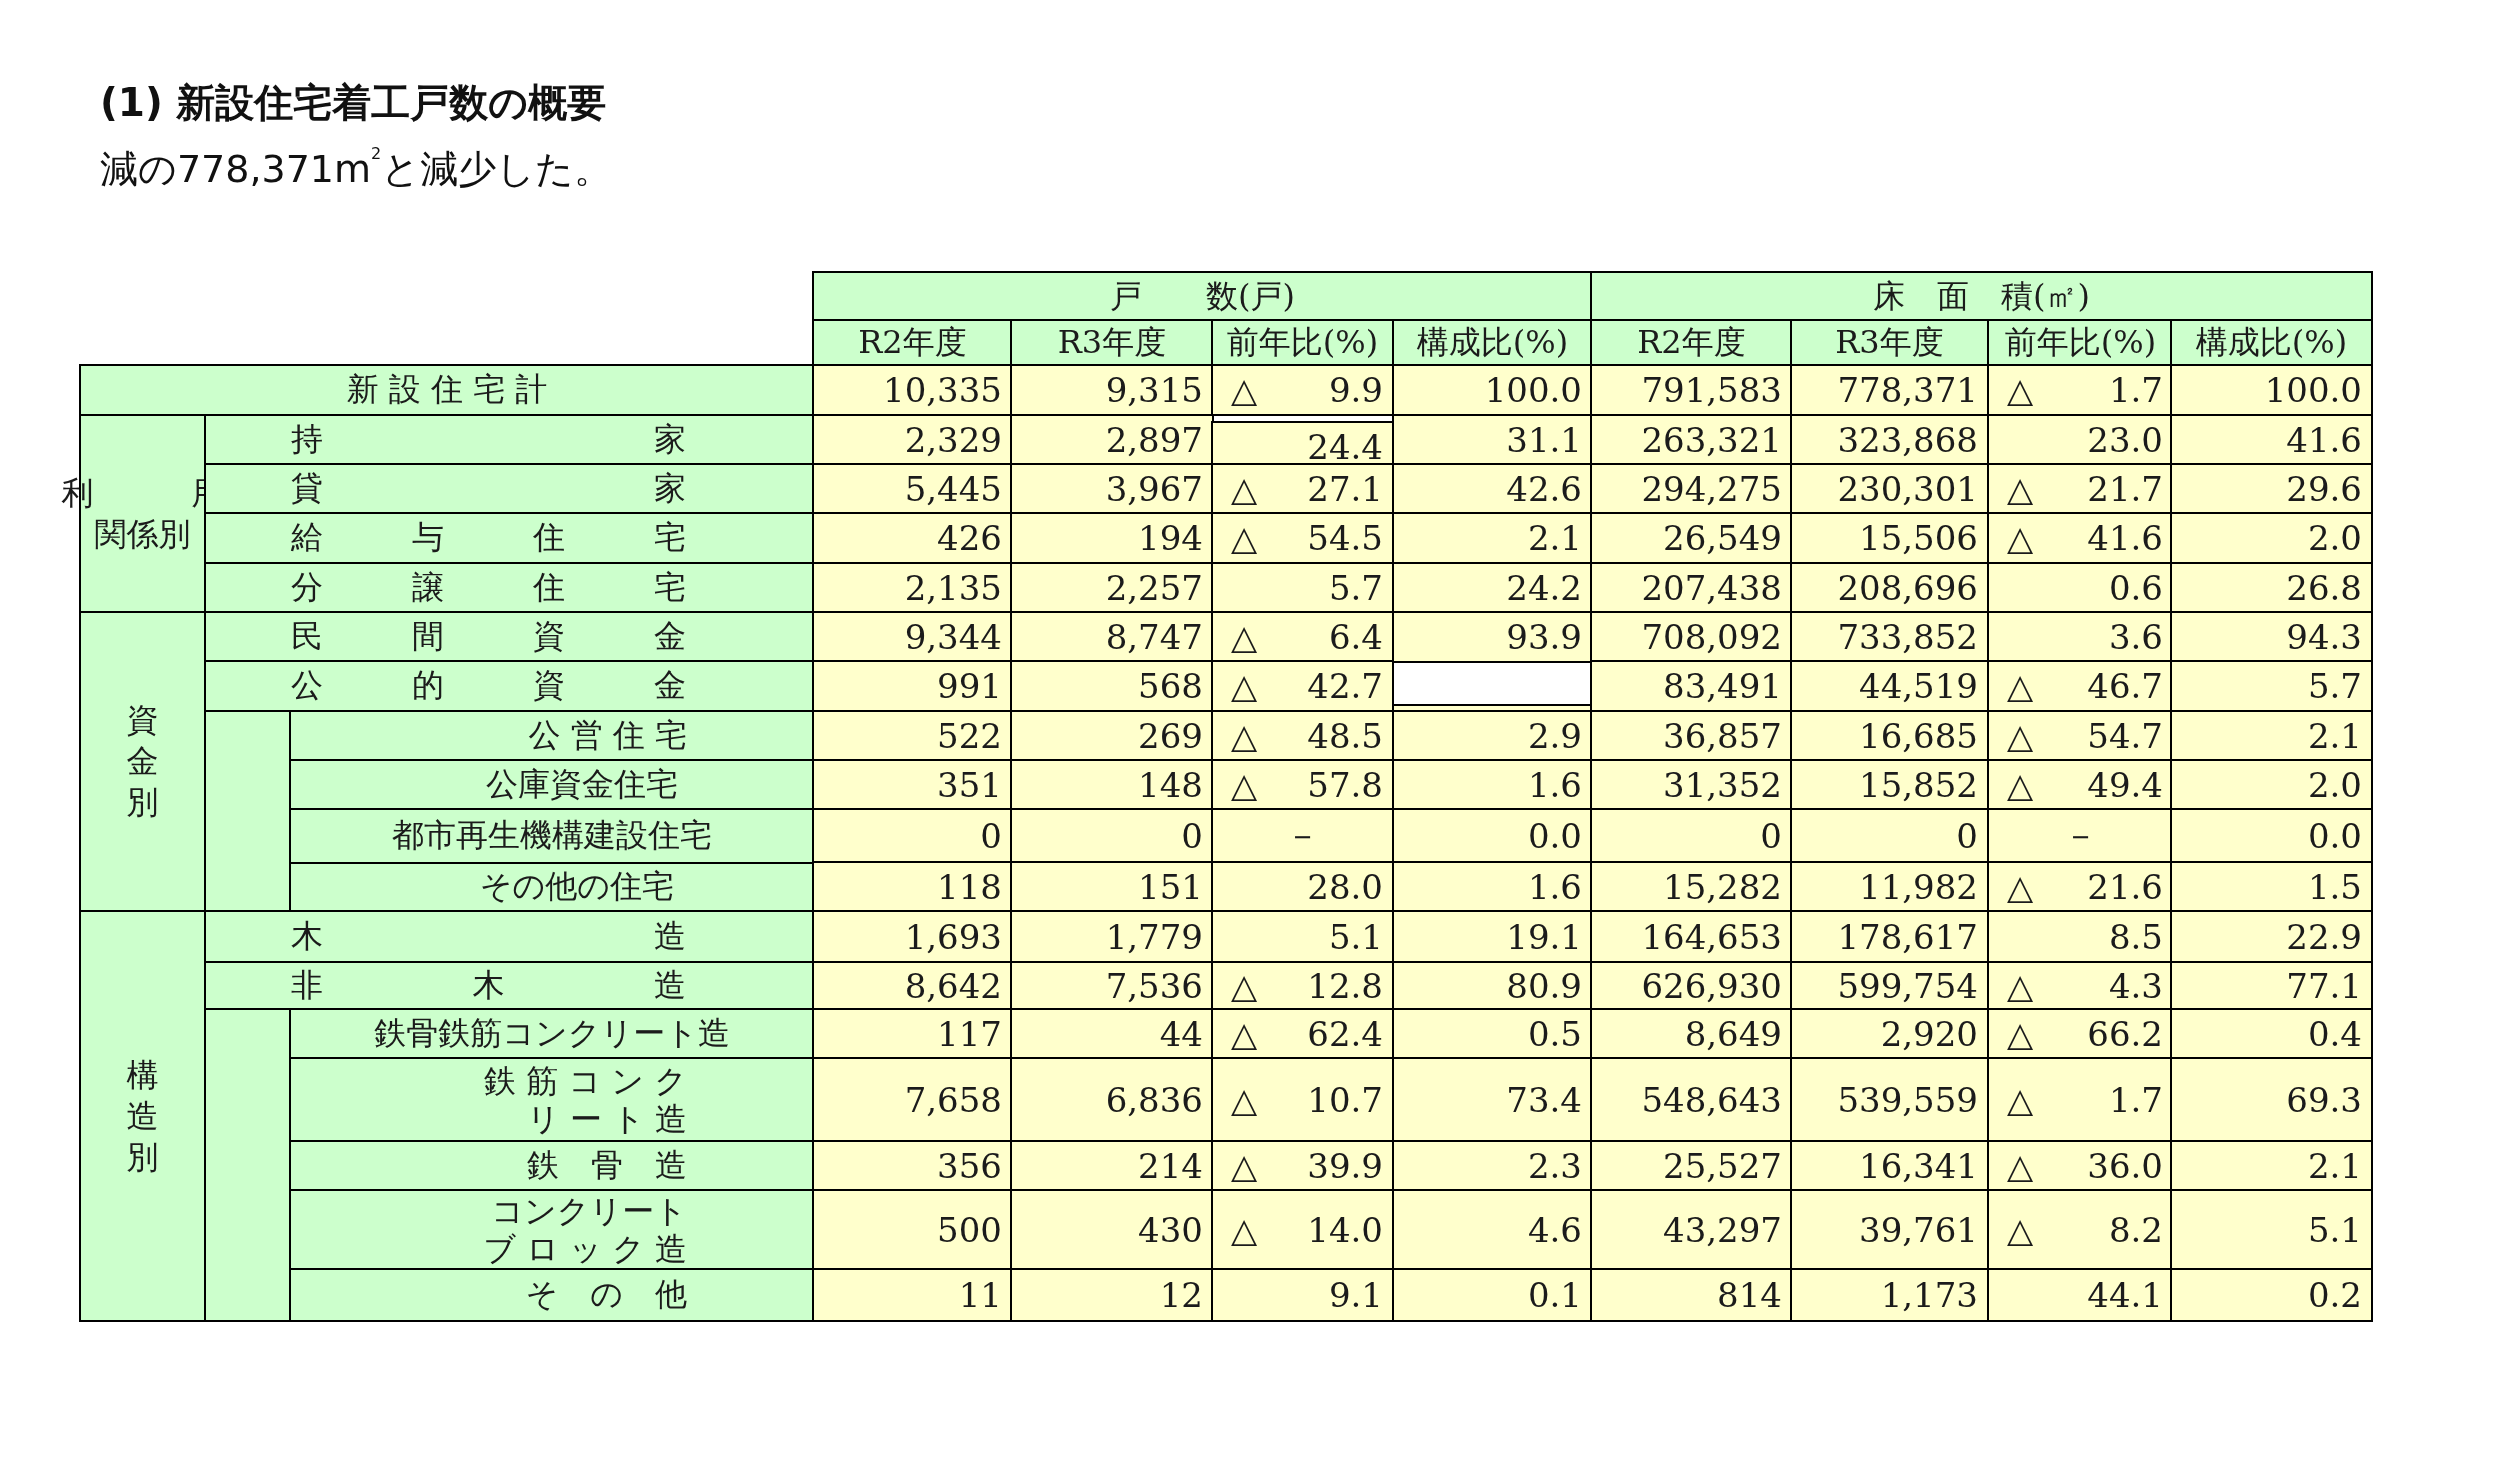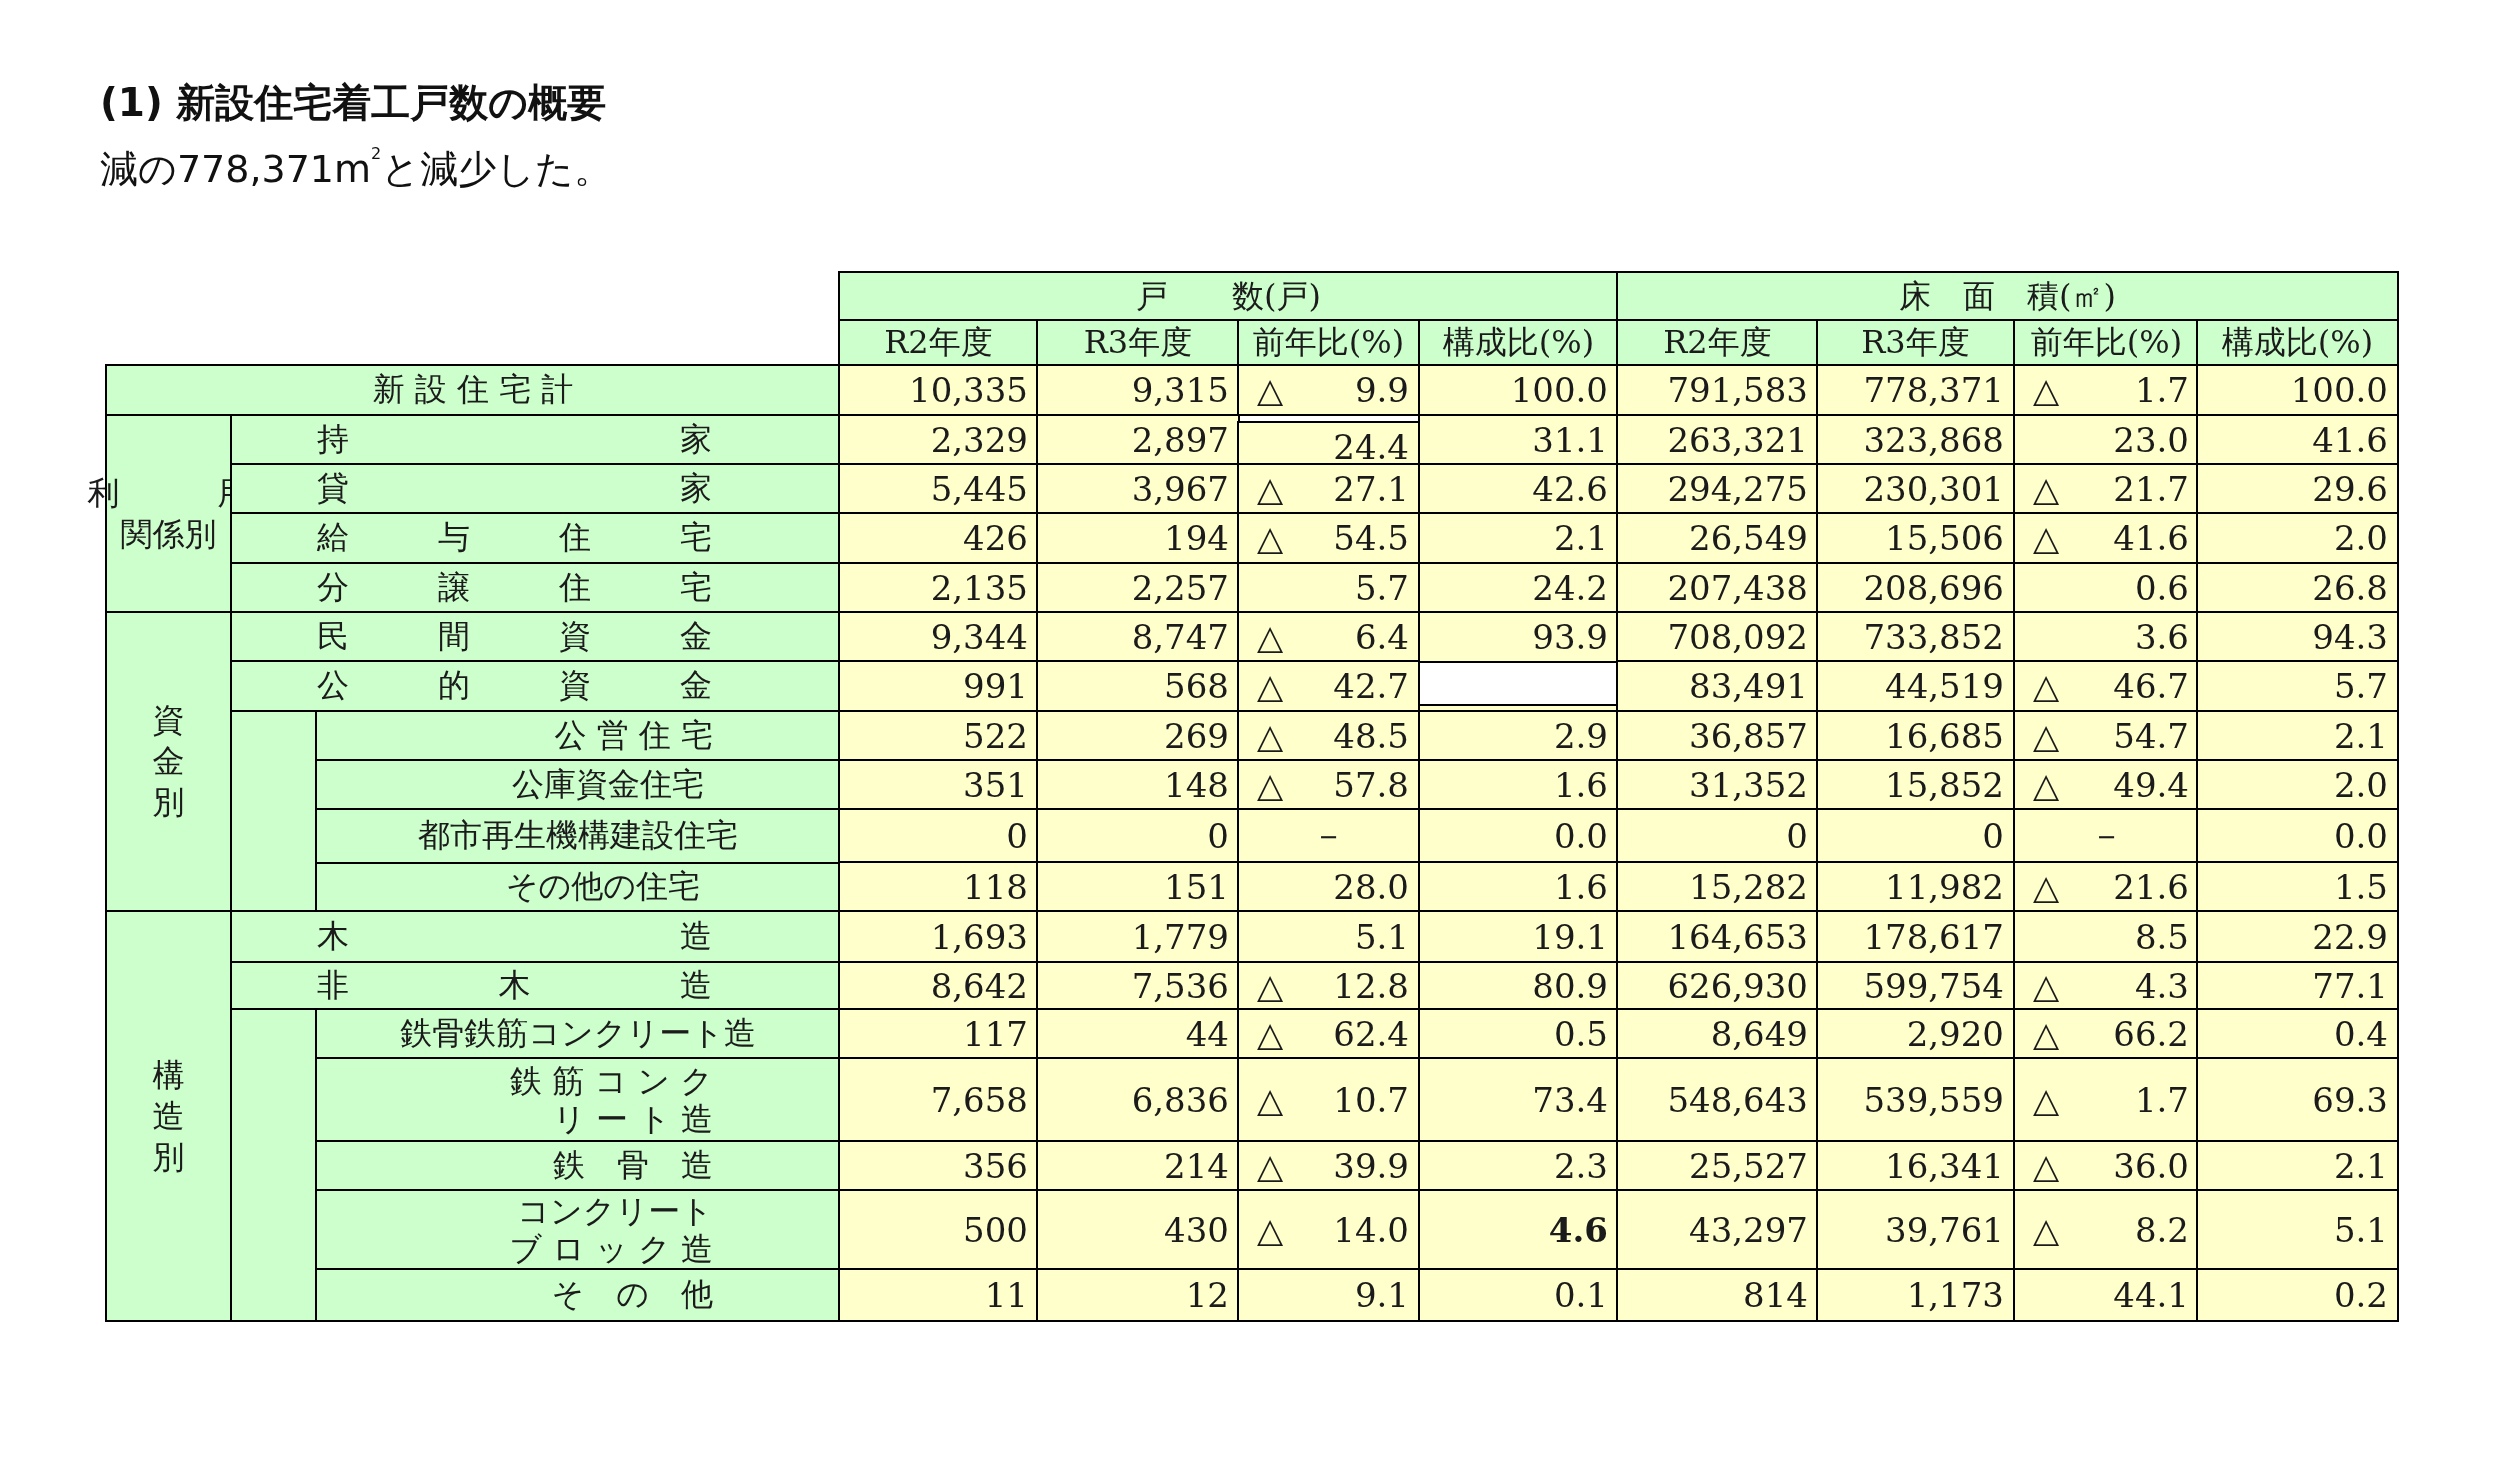--- a/index.html
+++ b/index.html
@@ -4,21 +4,21 @@
 <style>
   html, body { margin: 0; padding: 0; background: #ffffff; }
   body { width: 2512px; height: 1464px; position: relative; overflow: hidden;
          font-family: "DejaVu Sans", "Liberation Sans", sans-serif; color: #111; }
   .heading { position: absolute; left: 100px; top: 79px; font-size: 39px; font-weight: bold; line-height: 48px; white-space: nowrap; letter-spacing: 0px; }
   .para { position: absolute; left: 100px; top: 126px; width: 2297px; font-size: 38px; line-height: 56px; white-space: nowrap; }
   .para .l1 { display: block; padding-left: 23px; }
   .para .l2 { display: block; }
   .para sup { font-size: 16px; vertical-align: 23px; }
 
-  .tbl { position: absolute; left: 105px; top: 271px; width: 2292px; height: 1050px; }
+  .tbl { position: absolute; left: 79px; top: 271px; width: 2292px; height: 1050px; }
   .cell { position: absolute; box-sizing: border-box; border: 2.7px solid #000; margin: 0;
           display: flex; align-items: center; font-family: "DejaVu Serif", "Liberation Serif", serif; font-size: 32px; color: #1b1b1b; }
   .hdr { background: #ccffcc; justify-content: center; }
   .lbl { background: #ccffcc; }
   .val { background: #ffffcc; justify-content: flex-end; padding-right: 9px; font-size: 34px; }
   .val .tri { position: absolute; left: 18px; }
   .spaced { width: 100%; display: flex; justify-content: space-between; box-sizing: border-box; }
   .vert { flex-direction: column; justify-content: center; align-items: center; line-height: 41px; }
   .center { justify-content: center; }
   .two { flex-direction: column; align-items: flex-end; justify-content: center; line-height: 38px; }
@@ -581,21 +581,21 @@
     <div class="cell val" style="left: 733px; top: 918px; width: 201px; height: 82px;">
       <span>500</span>
     </div>
     <div class="cell val" style="left: 931px; top: 918px; width: 204px; height: 82px;">
       <span>430</span>
     </div>
     <div class="cell val" style="left: 1132px; top: 918px; width: 183px; height: 82px;">
       <span class="tri">△</span>
       <span>14.0</span>
     </div>
-    <div class="cell val" style="left: 1313px; top: 918px; width: 201px; height: 82px; font-weight: bold;">
+    <div class="cell val" style="left: 1313px; top: 918px; width: 201px; height: 82px;">
       <span>4.6</span>
     </div>
     <div class="cell val" style="left: 1511px; top: 918px; width: 203px; height: 82px;">
       <span>43,297</span>
     </div>
     <div class="cell val" style="left: 1711px; top: 918px; width: 199px; height: 82px;">
       <span>39,761</span>
     </div>
     <div class="cell val" style="left: 1908px; top: 918px; width: 187px; height: 82px;">
       <span class="tri">△</span>

